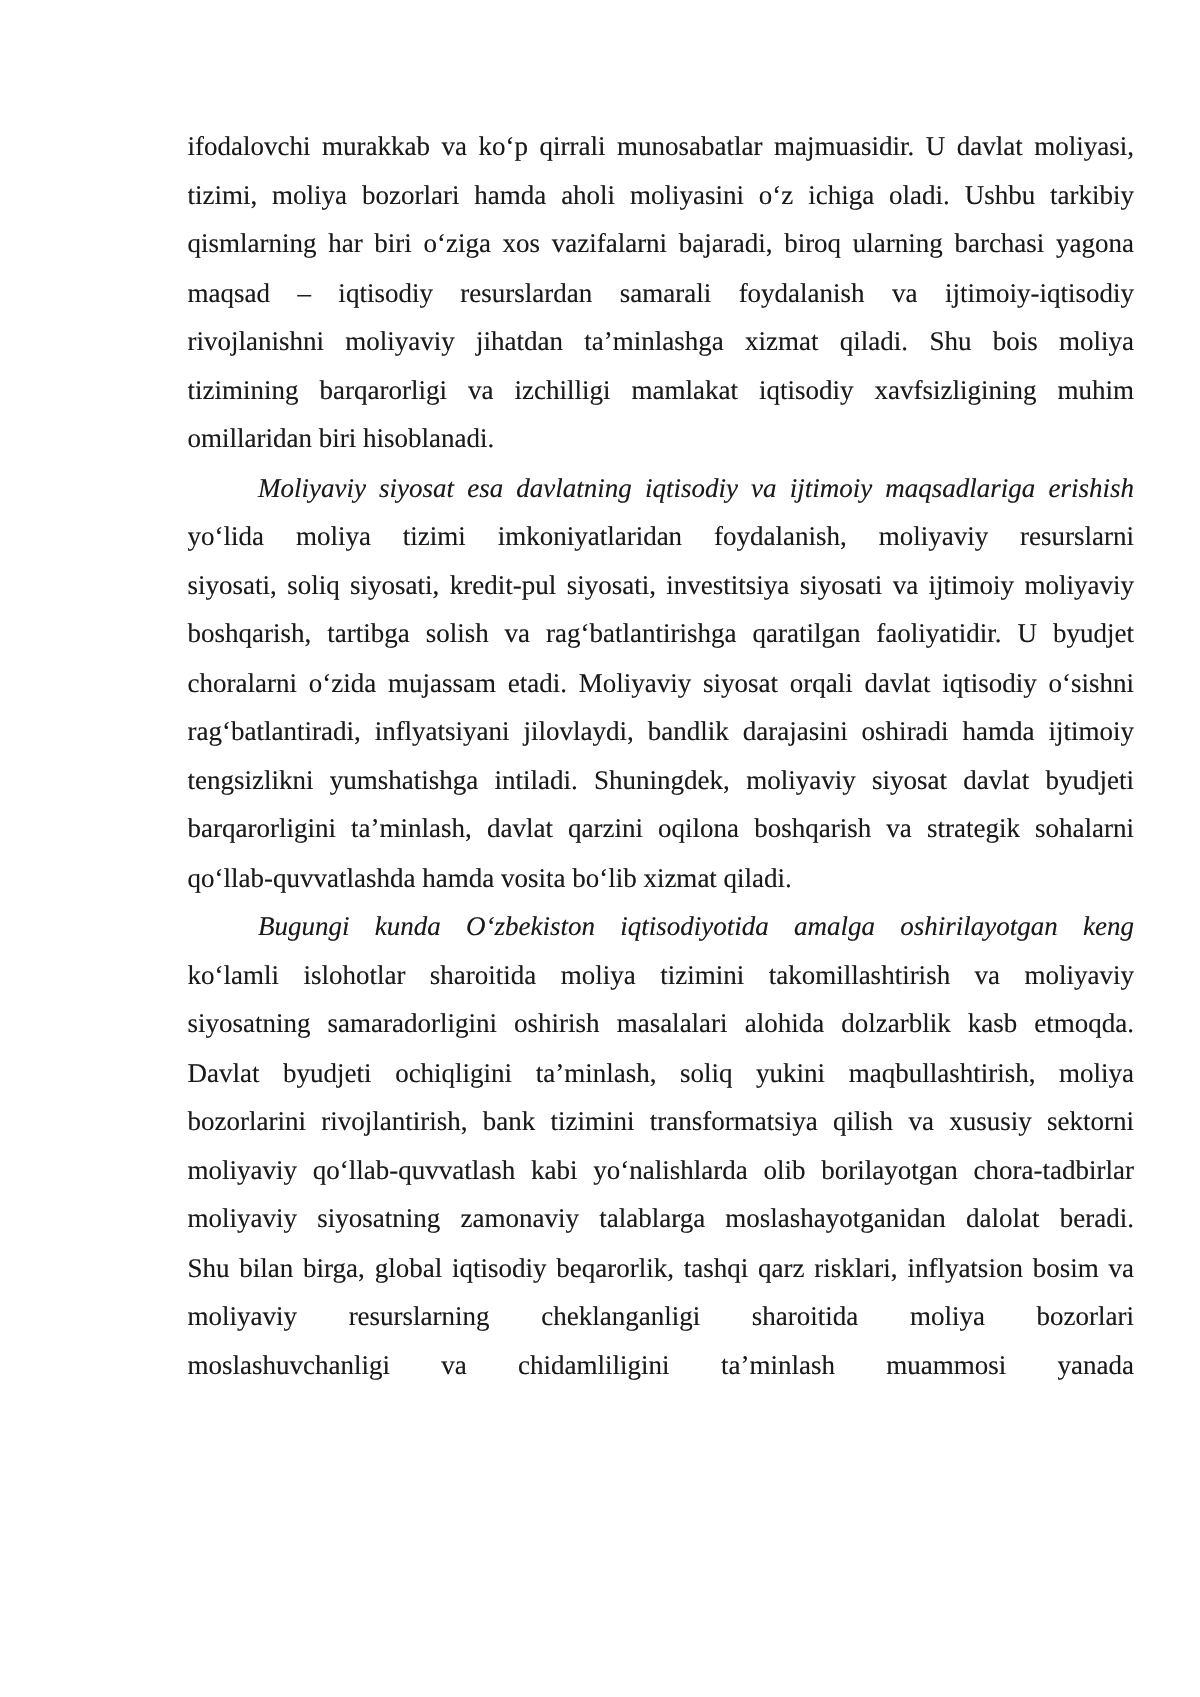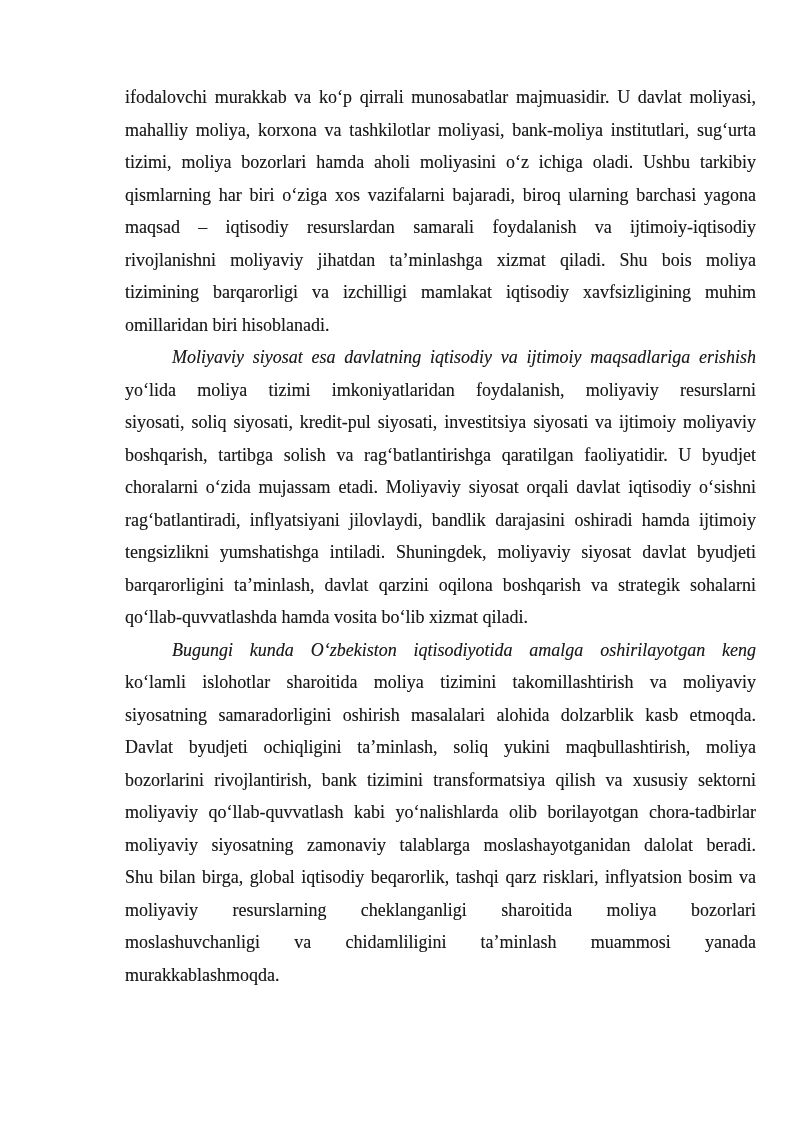--- a/index.html
+++ b/index.html
@@ -45,21 +45,20 @@
     text-align-last: left;
   }
 </style>
 </head>
 <body>
 
 <div class="page">
   <div class="text-block" id="text-block">
       <div class="para">
         <div class="line">ifodalovchi murakkab va ko‘p qirrali munosabatlar majmuasidir. U davlat moliyasi,</div>
-        <div class="line">mahalliy moliya, korxona va tashkilotlar moliyasi, bank-moliya institutlari, sug‘urta</div>
         <div class="line">tizimi, moliya bozorlari hamda aholi moliyasini o‘z ichiga oladi. Ushbu tarkibiy</div>
         <div class="line">qismlarning har biri o‘ziga xos vazifalarni bajaradi, biroq ularning barchasi yagona</div>
         <div class="line">maqsad – iqtisodiy resurslardan samarali foydalanish va ijtimoiy-iqtisodiy</div>
         <div class="line">rivojlanishni moliyaviy jihatdan ta’minlashga xizmat qiladi. Shu bois moliya</div>
         <div class="line">tizimining barqarorligi va izchilligi mamlakat iqtisodiy xavfsizligining muhim</div>
         <div class="line end">omillaridan biri hisoblanadi.</div>
       </div>
       <div class="para">
         <div class="line indent">Moliyaviy siyosat esa davlatning iqtisodiy va ijtimoiy maqsadlariga erishish</div>
         <div class="line">yo‘lida moliya tizimi imkoniyatlaridan foydalanish, moliyaviy resurslarni</div>
@@ -75,16 +74,15 @@
         <div class="line indent">Bugungi kunda O‘zbekiston iqtisodiyotida amalga oshirilayotgan keng</div>
         <div class="line">ko‘lamli islohotlar sharoitida moliya tizimini takomillashtirish va moliyaviy</div>
         <div class="line">siyosatning samaradorligini oshirish masalalari alohida dolzarblik kasb etmoqda.</div>
         <div class="line">Davlat byudjeti ochiqligini ta’minlash, soliq yukini maqbullashtirish, moliya</div>
         <div class="line">bozorlarini rivojlantirish, bank tizimini transformatsiya qilish va xususiy sektorni</div>
         <div class="line">moliyaviy qo‘llab-quvvatlash kabi yo‘nalishlarda olib borilayotgan chora-tadbirlar</div>
         <div class="line">moliyaviy siyosatning zamonaviy talablarga moslashayotganidan dalolat beradi.</div>
         <div class="line">Shu bilan birga, global iqtisodiy beqarorlik, tashqi qarz risklari, inflyatsion bosim va</div>
         <div class="line">moliyaviy resurslarning cheklanganligi sharoitida moliya bozorlari</div>
         <div class="line">moslashuvchanligi va chidamliligini ta’minlash muammosi yanada</div>
-        <div class="line end">murakkablashmoqda.</div>
       </div>
     </div>
 </div>
 
 </body></html>

